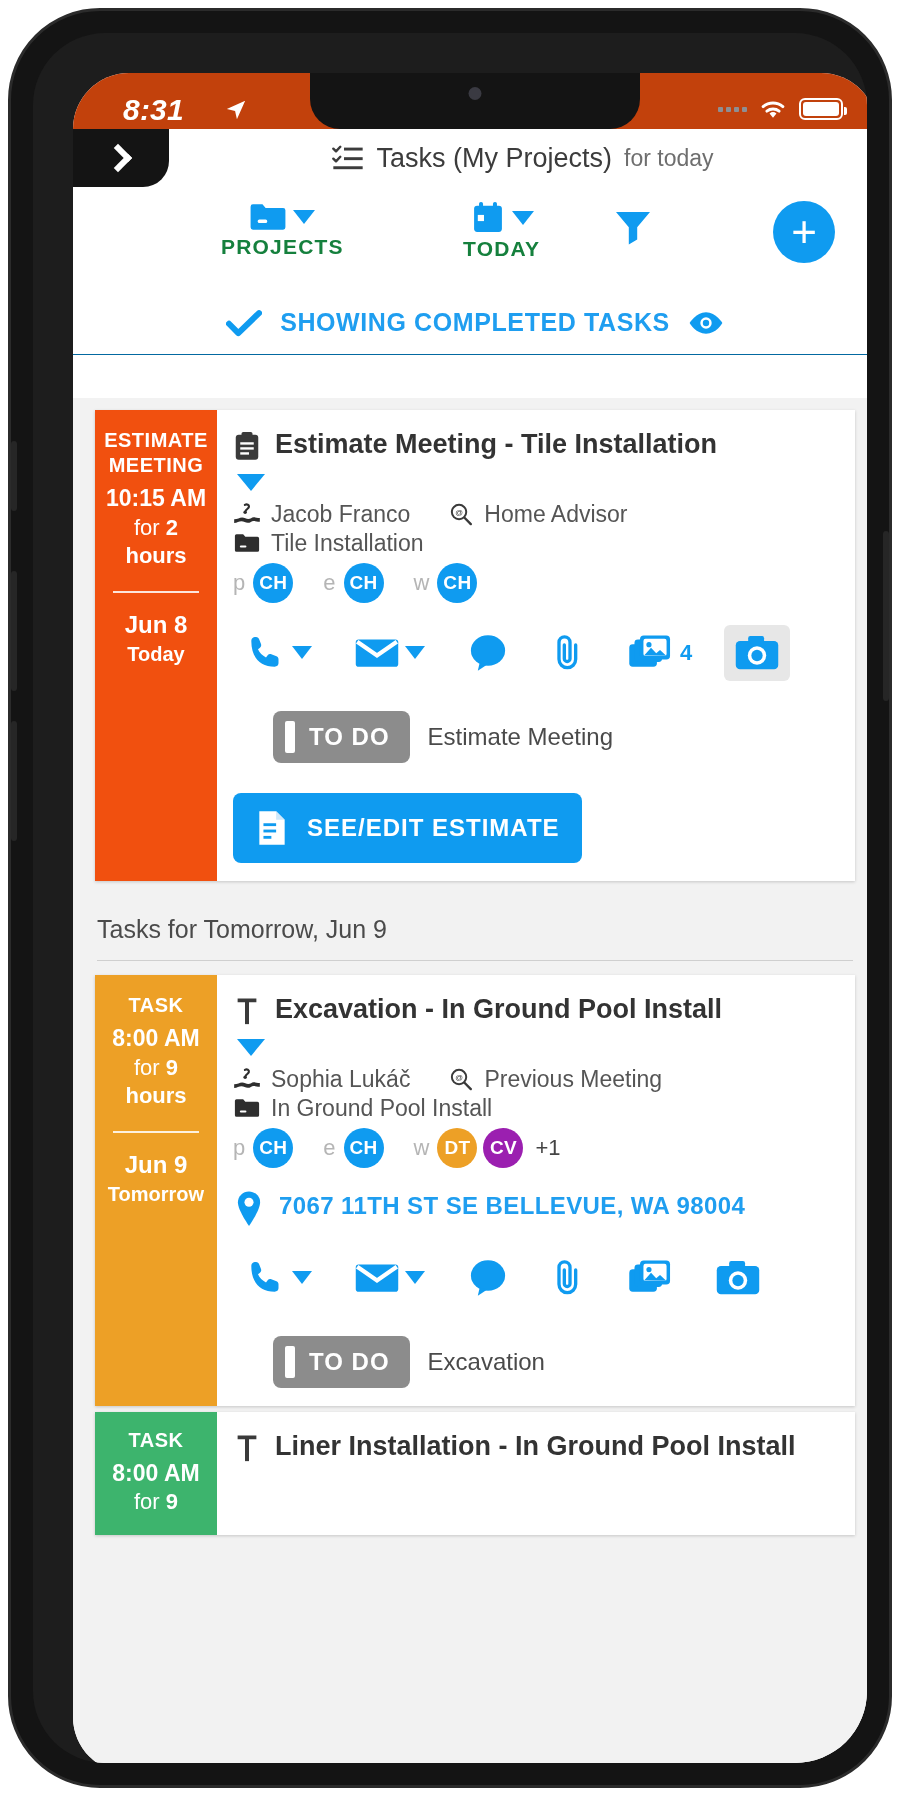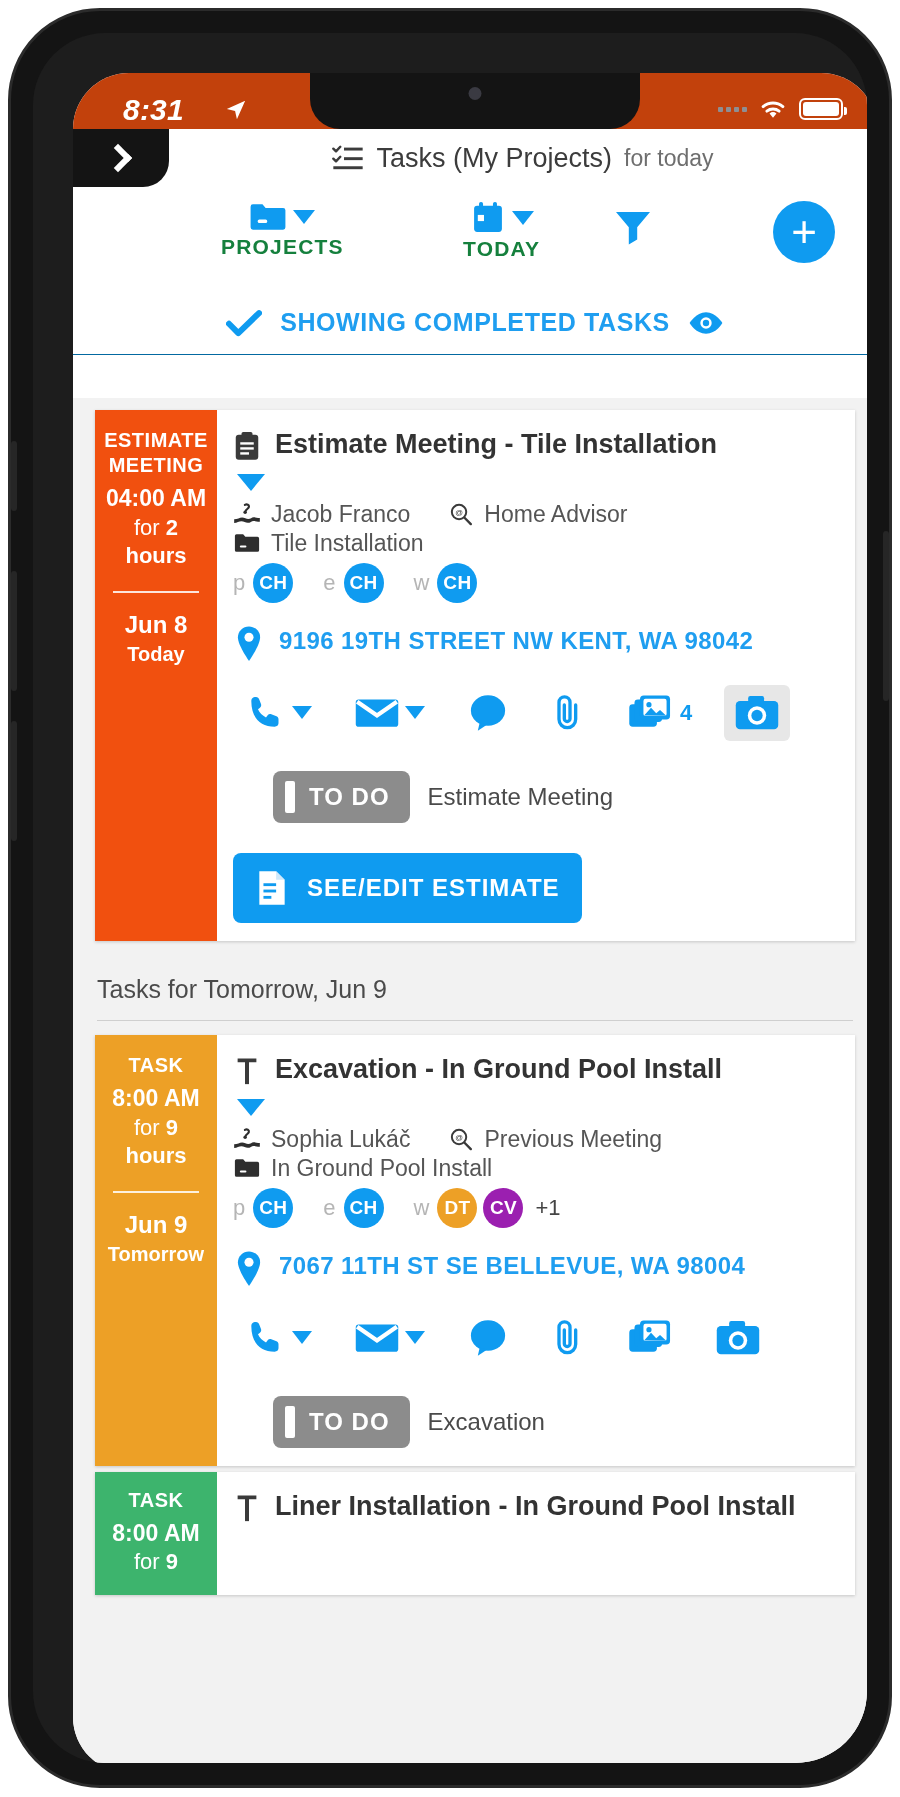--- a/index.html
+++ b/index.html
@@ -229,21 +229,21 @@
           <circle cx="13" cy="9" r="2.3" fill="#0f9bf0"></circle>
         </svg>
       </div>
 
       <div class="content">
 
         <div class="card-wrap" style="padding-top:12px;">
           <div class="card">
             <div class="card-side side-orange">
               <div class="side-kind">ESTIMATE MEETING</div>
-              <div class="side-time">04:00 AM</div>
+              <div class="side-time">10:15 AM</div>
               <div class="side-dur"><span>for </span><b>2</b></div>
               <div class="side-dur"><b>hours</b></div>
               <div class="side-rule"></div>
               <div class="side-date">Jun 8</div>
               <div class="side-rel">Today</div>
             </div>
             <div class="card-body">
               <div class="card-title-row">
                 <svg class="ci" viewBox="0 0 22 24">
                   <rect x="2" y="3" width="18" height="20" rx="2.4" fill="#3a3a3a"></rect>
@@ -284,27 +284,20 @@
                 <span class="av-key">p</span>
                 <span class="av" style="background:#0f9bf0">CH</span>
                 <span class="meta-gap"></span>
                 <span class="av-key">e</span>
                 <span class="av" style="background:#0f9bf0">CH</span>
                 <span class="meta-gap"></span>
                 <span class="av-key">w</span>
                 <span class="av" style="background:#0f9bf0">CH</span>
               </div>
 
-              <div class="addr-row">
-                <svg width="32" height="38" viewBox="0 0 20 26">
-                  <path d="M10 1C5.8 1 2.4 4.3 2.4 8.4 2.4 14 10 24.6 10 24.6S17.6 14 17.6 8.4C17.6 4.3 14.2 1 10 1z" fill="#0f9bf0"></path>
-                  <circle cx="10" cy="8.4" r="3.1" fill="#ffffff"></circle>
-                </svg>
-                <div class="addr-text">9196 19TH STREET NW KENT, WA 98042</div>
-              </div>
 
               <div class="actions">
                 <div class="act">
                   <svg width="44" height="40" viewBox="0 0 24 24">
                     <path d="M6.6 2.4c1 0 1.6.5 2 1.6l1 2.6c.3.9.1 1.6-.6 2.2l-1.2 1c.9 2 2.6 3.8 4.8 4.9l1-1.3c.6-.7 1.3-.9 2.2-.6l2.7 1c1.1.4 1.6 1 1.6 2v2.4c0 1.2-.9 2-2.3 2C9.2 20.2 3.8 14.6 3.8 5.1c0-1.7.7-2.7 2.8-2.7z" fill="#0f9bf0"></path>
                   </svg>
                   <div class="act-caret"></div>
                 </div>
                 <div class="act-sp"></div>
                 <div class="act">

